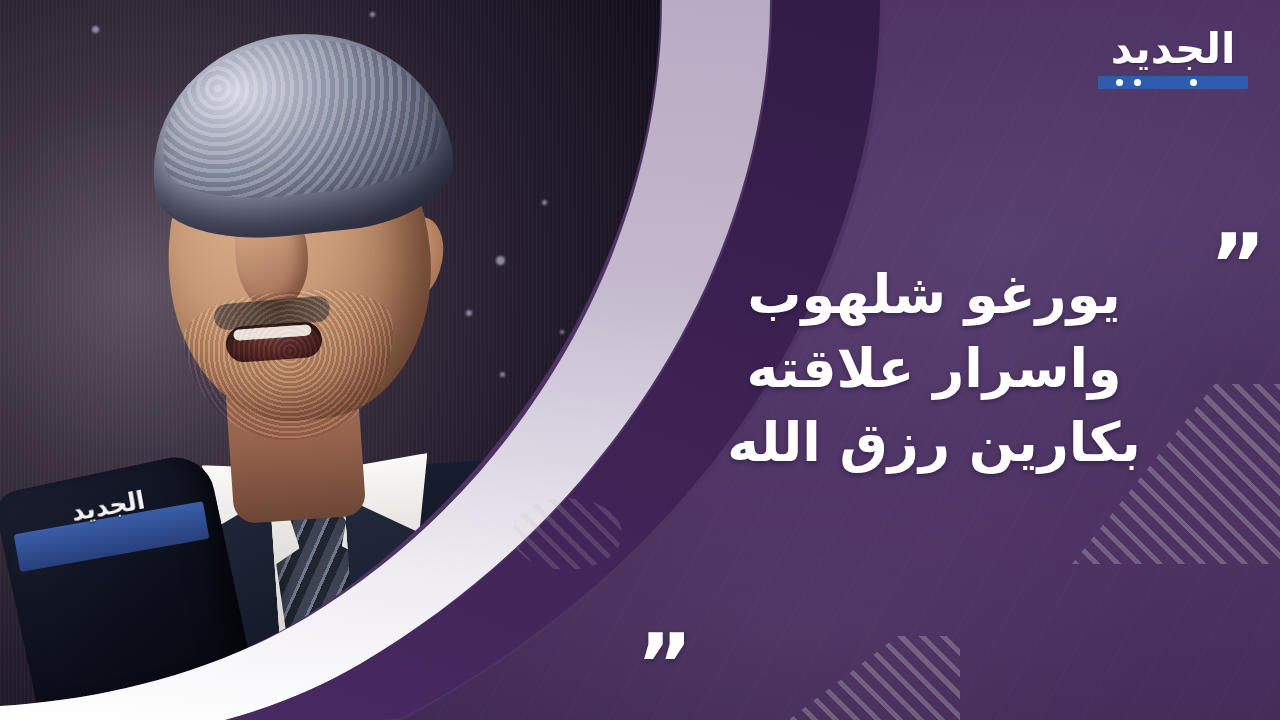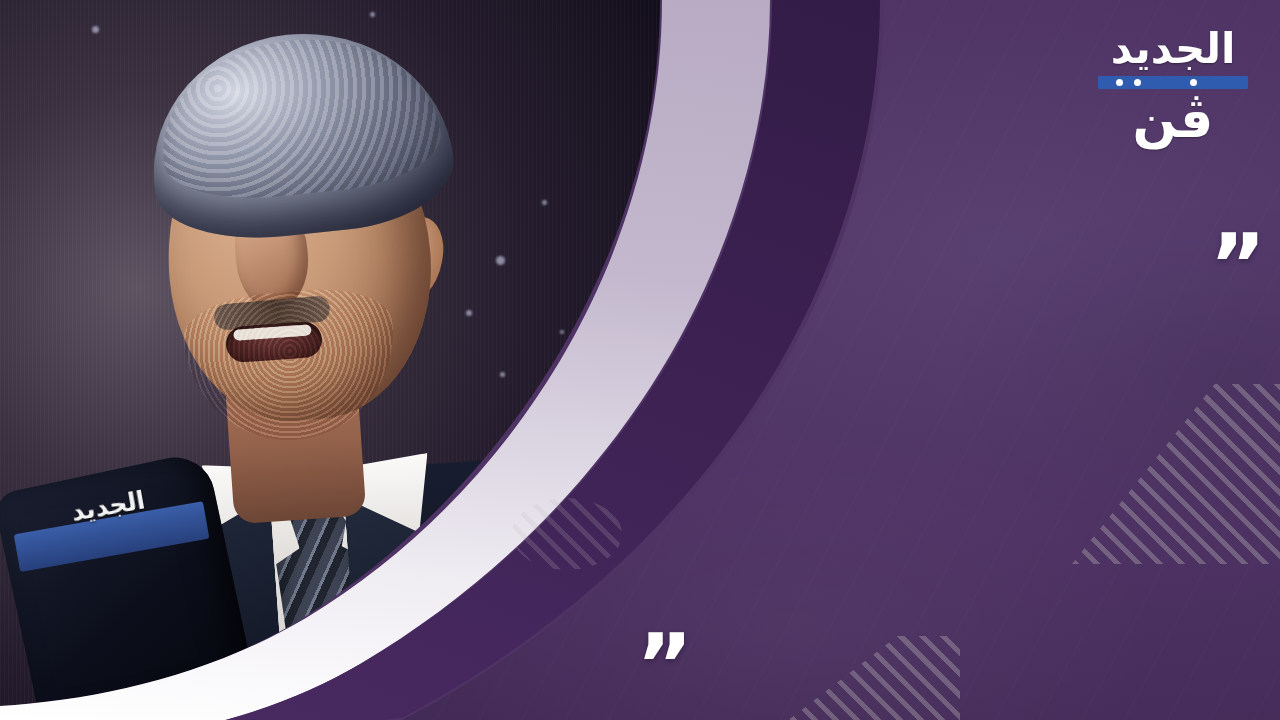--- a/index.html
+++ b/index.html
@@ -459,21 +459,25 @@
   <div class="stripes s2"></div>
   <div class="stripes s3"></div>
 
   <div class="logo">
     <div class="logo-word">الجديد</div>
     <div class="logo-bar">
       <span></span>
       <span></span>
       <span></span>
     </div>
-    <div class="logo-mark">ڤن</div>
   </div>
 
   <div class="quote open">”</div>
 
+  <div class="headline">
+    <div class="hl-line">يورغو شلهوب</div>
+    <div class="hl-line">واسرار علاقته</div>
+    <div class="hl-line">بكارين رزق الله</div>
+  </div>
 
   <div class="quote close">„</div>
 
 </div>
 
 </body></html>

